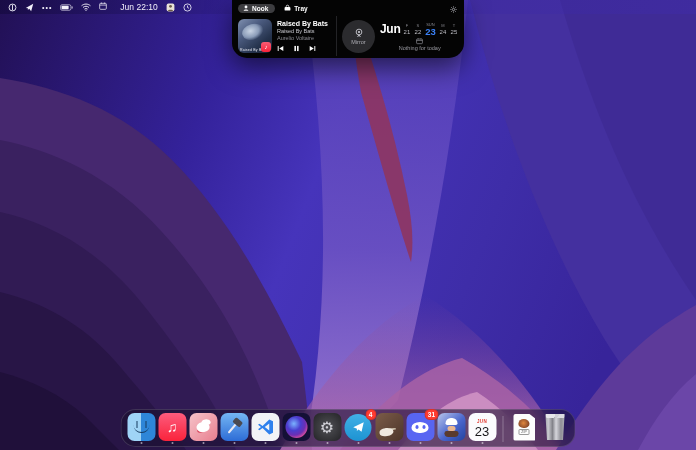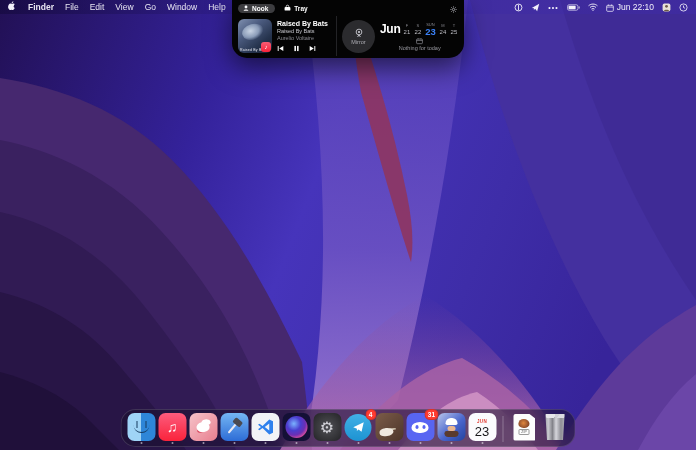--- a/index.html
+++ b/index.html
@@ -14,21 +14,21 @@
     position:absolute; top:0; left:0; width:696px; height:14px; z-index:5;
     display:flex; align-items:center; justify-content:space-between;
     padding:0 8px; color:#f2f0fa; font-size:8.5px;
     background:linear-gradient(90deg, rgba(18,8,58,.55), rgba(52,34,150,.35) 40%, rgba(64,44,180,.30));
   }
   .menu-left { display:flex; align-items:center; gap:11px; }
   .menu-left .mi { cursor:default; opacity:.95; }
   .mi.bold { font-weight:bold; }
   .menu-right { display:flex; align-items:center; gap:8px; }
   .menu-right svg { display:block; }
-  .mclock { display:flex; align-items:flex-end; gap:3px; font-size:8.5px; }
+  .mclock { display:flex; align-items:flex-start; gap:13px; font-size:8.5px; }
 
   
   .widget {
     position:absolute; left:232px; top:0; width:232px; height:58px; z-index:6;
     background:#040404; border-radius:0 0 15px 15px;
     box-shadow:0 10px 26px rgba(0,0,0,.55);
     color:#fff;
   }
   .w-top { display:flex; align-items:center; gap:5px; height:14px; padding:2px 7px 0 6px; }
   .pill { display:flex; align-items:center; gap:3px; background:#3d3d40; border-radius:8px; padding:1px 7px 1px 5px; }
@@ -168,34 +168,20 @@
     <path d="M0 372 C 31 380, 61 394, 86 417 C 101 432, 113 444, 119 450 L 0 450 Z" fill="#20103a"></path>
     <path d="M280 450 C 325 375, 370 325, 425 295 C 478 328, 528 382, 566 450 Z" fill="url(#pinkfade)" opacity="0.9"></path>
     <path d="M340 450 C 382 398, 422 368, 462 358 C 502 380, 540 414, 566 450 Z" fill="#a861a6" opacity="0.85"></path>
     <path d="M398 450 C 424 418, 450 398, 477 392 C 502 408, 523 430, 538 450 Z" fill="#cf92c4" opacity="0.9"></path>
     <path d="M556 450 C 588 398, 620 358, 660 328 C 674 318, 687 310, 696 305 L 696 450 Z" fill="#5d3a9a"></path>
     <path d="M638 450 C 654 420, 672 394, 696 374 L 696 450 Z" fill="#6b46a8"></path>
   </svg>
 </div>
 
 <div class="menubar">
-  <div class="menu-left">
-    <span>
-      <svg width="9" height="11" viewBox="0 0 16 19" fill="#f2f0fa">
-        <path d="M13.1 10.1c0-2.2 1.8-3.2 1.9-3.3-1-1.5-2.6-1.7-3.2-1.7-1.4-.1-2.7.8-3.3.8-.7 0-1.8-.8-2.9-.8C4.1 5.1 2.7 6 1.9 7.3.3 10-0.9 14.2 1.8 17.5c.8 1.1 1.7 2.4 2.9 2.3 1.2 0 1.6-.7 3-.7s1.8.7 3 .7c1.2 0 2-1.1 2.8-2.2.9-1.3 1.2-2.5 1.3-2.6-.1 0-2.4-.9-2.4-3.6zM10.9 3.2c.6-.8 1.1-1.9 1-3-.9 0-2.1.6-2.7 1.4-.6.7-1.2 1.8-1 2.9 1 .1 2.1-.5 2.7-1.3z" transform="scale(0.8)"></path>
-      </svg>
-    </span>
-    <span class="mi bold">Finder</span>
-    <span class="mi">File</span>
-    <span class="mi">Edit</span>
-    <span class="mi">View</span>
-    <span class="mi">Go</span>
-    <span class="mi">Window</span>
-    <span class="mi">Help</span>
-  </div>
   <div class="menu-right">
     <span>
       <svg width="9" height="9" viewBox="0 0 12 12">
           <circle cx="6" cy="6" r="4.6" fill="none" stroke="#f2f0fa" stroke-width="1.2"></circle>
           <line x1="6" y1="2.2" x2="6" y2="9.8" stroke="#f2f0fa" stroke-width="1.2"></line>
         </svg>
     </span>
     <span>
       <svg width="9" height="9" viewBox="0 0 12 12">
           <path d="M1 6.5 L11 1 L8.2 11 L5.6 7.6 L3.8 9.3 L3.9 6.9 Z" fill="#f2f0fa"></path>

